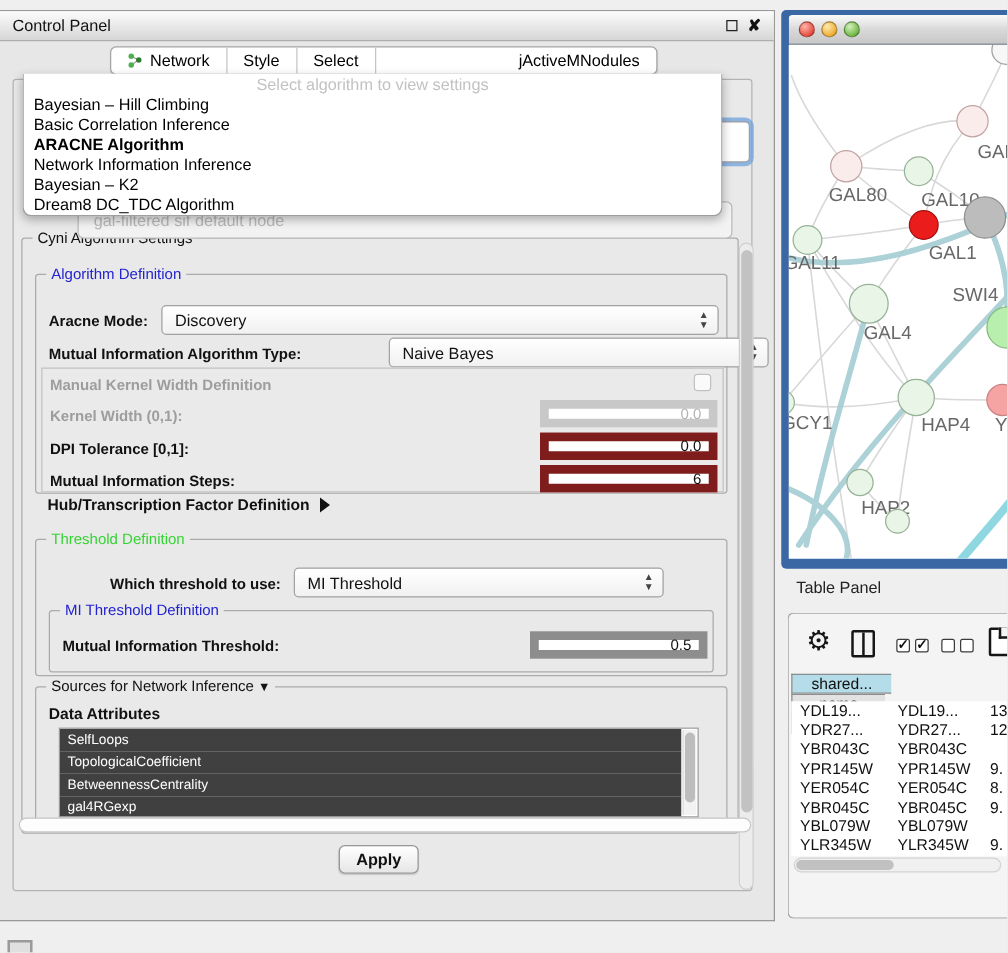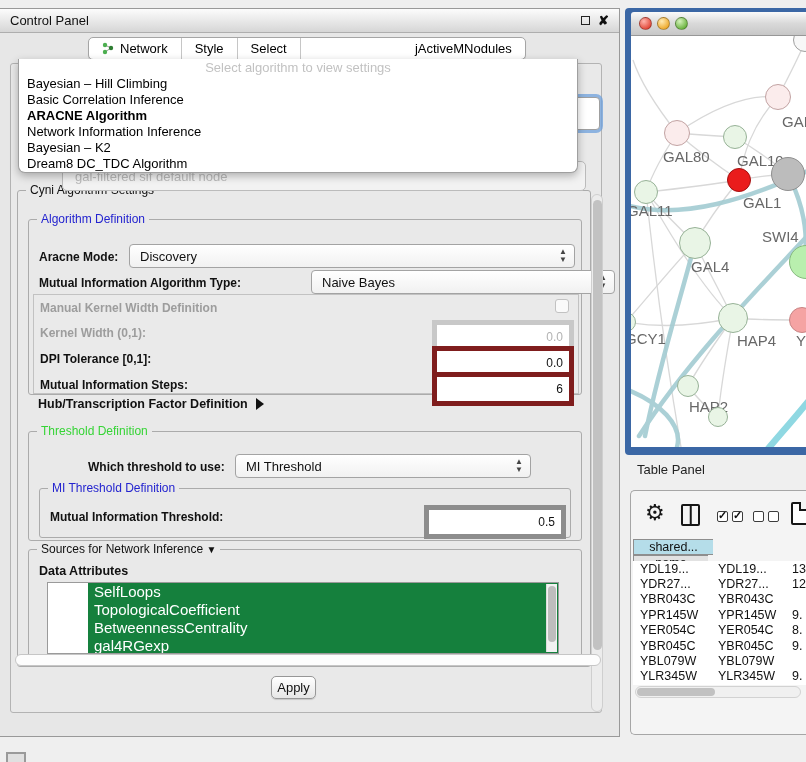--- a/index.html
+++ b/index.html
@@ -31,39 +31,39 @@
       white-space:nowrap;}
   .t-blue{color:#2323cf;}
   .t-green{color:#35d435;}
   .lbl{position:absolute;font-size:12px;font-weight:bold;white-space:nowrap;}
   .lbl.dis{color:#9d9d9d;}
   .combo{position:absolute;height:24px;background:linear-gradient(#ffffff,#f1f1f1);
       border:1px solid #a3a3a3;border-radius:4px;font-size:13px;display:flex;align-items:center;
       padding:0 22px 0 10px;}
   .combo .steppers{position:absolute;right:7px;top:3px;display:flex;flex-direction:column;
       line-height:8px;font-size:8px;color:#444;}
-  .field{position:absolute;height:22px;background:#fff;border:5px solid #7f1d1d;font-size:12px;
-      display:flex;align-items:center;justify-content:flex-end;padding:12px 6px;}
+  .field{position:absolute;height:22px;background:#fff;border:7px solid #7f1d1d;font-size:12px;
+      display:flex;align-items:center;justify-content:flex-end;padding:0 6px;}
   .field.dis{border-color:#c8c8c8;color:#b3b3b3;}
   .field.mid{border-color:#8d8d8d;}
   .chk{position:absolute;width:14px;height:14px;border:1px solid #c2c2c2;border-radius:3px;background:#fafafa;}
   .arrow-right{display:inline-block;width:0;height:0;border-left:8px solid #111;
       border-top:6px solid transparent;border-bottom:6px solid transparent;margin-left:8px;vertical-align:-2px;}
   .attr-list{position:absolute;background:#fff;border:1px solid #9a9a9a;overflow:hidden;}
-  .attr-item{height:18px;line-height:18px;background:#15803d;color:#fff;font-size:15px;
-      padding-left:6px;width:calc(100% - 13px);margin-left:40px;}
+  .attr-item{height:18px;line-height:18px;background:#404040;color:#fff;font-size:11px;
+      padding-left:6px;width:calc(100% - 13px);}
   .list-vscroll{position:absolute;right:1px;top:1px;width:11px;bottom:1px;background:#f2f2f2;
       border-left:1px solid #ddd;}
   .list-vscroll .thumb{position:absolute;left:1px;top:2px;width:8px;height:56px;background:#bdbdbd;border-radius:4px;}
   .vscroll{position:absolute;width:12px;background:#ececec;border:1px solid #cfcfcf;border-radius:6px;}
   .vscroll .thumb{position:absolute;left:1px;width:9px;background:#c2c2c2;border-radius:5px;}
   .hscroll-thumb{position:absolute;height:12px;background:#fdfdfd;border:1px solid #c6c6c6;border-radius:6px;}
-  .apply-btn{position:absolute;width:45px;height:23px;background:linear-gradient(#ffffff,#e6e6e6);
+  .apply-btn{position:absolute;width:64px;height:23px;background:linear-gradient(#ffffff,#e6e6e6);
       border:1px solid #979797;border-radius:5px;font-size:13px;display:flex;align-items:center;
-      justify-content:center;box-shadow:0 1px 1px rgba(0,0,0,.15);}
+      justify-content:center;box-shadow:0 1px 1px rgba(0,0,0,.15);font-weight:bold;}
   
   .dd{position:absolute;left:18px;top:50px;width:560px;height:114px;background:#fff;
       border:1px solid #9f9f9f;border-top:none;border-radius:0 0 7px 7px;z-index:50;
       box-shadow:0 3px 8px rgba(0,0,0,.28);overflow:hidden;}
   .dd-placeholder{text-align:center;color:#c2c2c2;font-size:13px;height:17px;line-height:17px;}
   .dd-item{font-size:13px;line-height:16px;height:16px;padding-left:8px;color:#000;white-space:nowrap;}
   .dd-item.bold{font-weight:bold;}
   .ghost-combo{position:absolute;left:62px;top:152px;width:524px;height:30px;border:1px solid #bbb;
       border-radius:5px;background:#f2f2f2;color:#b9b9b9;font-size:13px;display:flex;align-items:center;
       padding-left:12px;z-index:10;}

